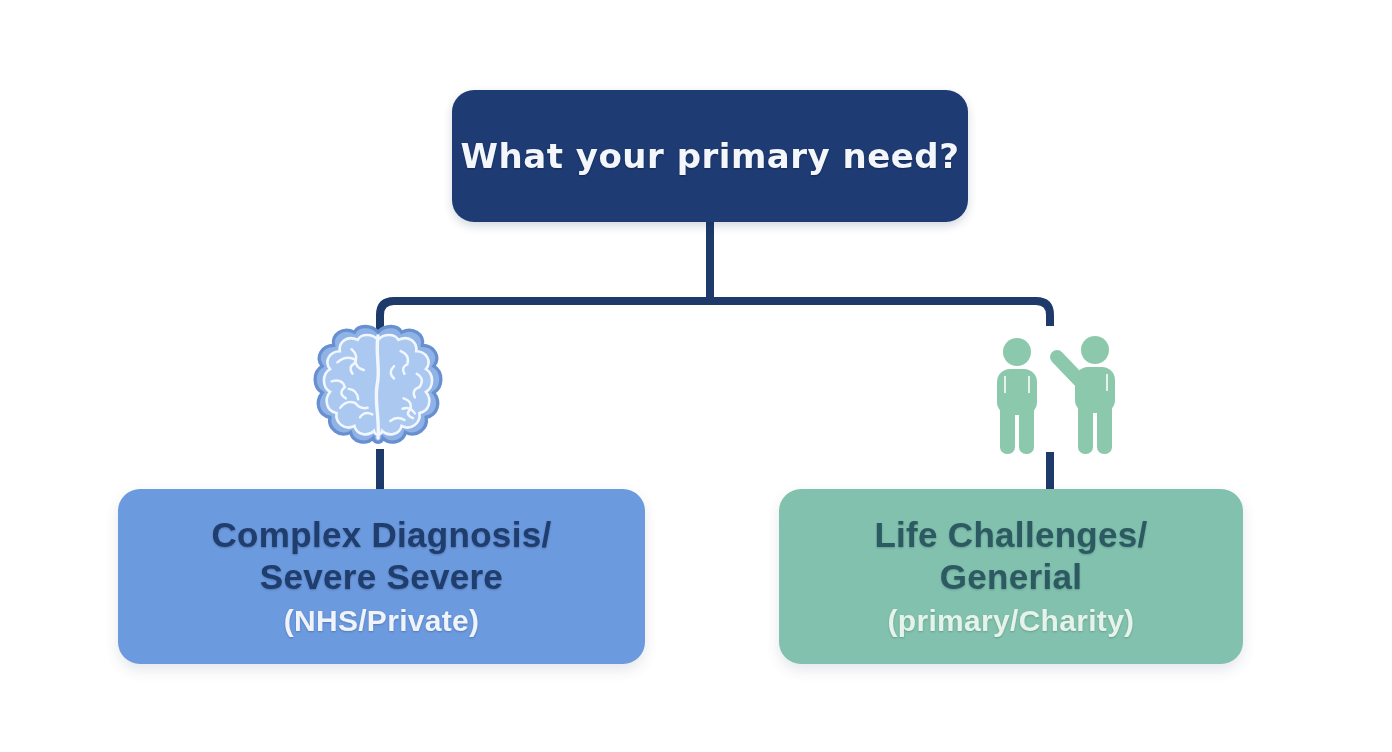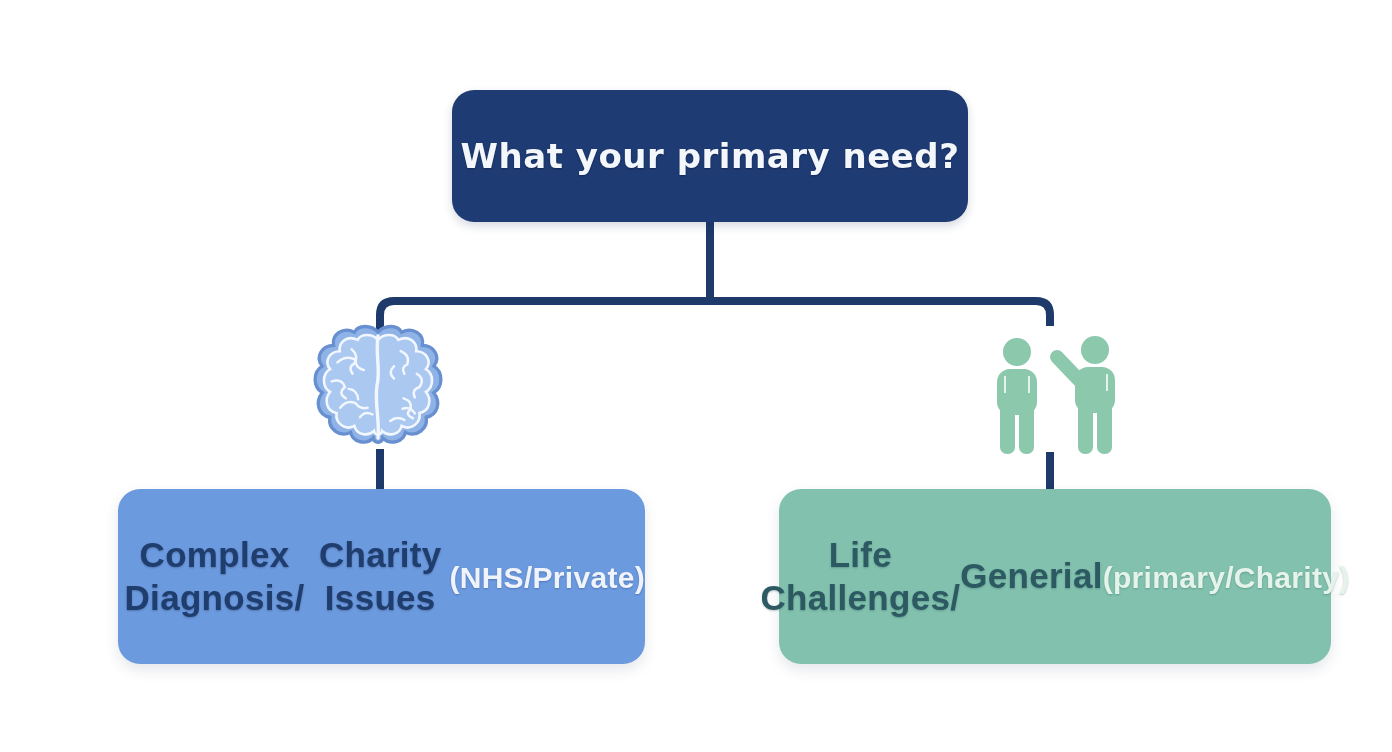--- a/index.html
+++ b/index.html
@@ -19,26 +19,26 @@
     box-shadow:0 4px 10px rgba(20,40,80,0.18);
   }
   .root-box .root-label{
     color:#f3f6fa;font-size:34px;font-weight:700;letter-spacing:0.5px;
     font-family:"DejaVu Sans", sans-serif;
     text-shadow:0 1px 2px rgba(0,0,20,0.35);
   }
 
   .branch-box{
     position:absolute;top:489px;width:527px;height:175px;border-radius:22px;
-    display:flex;flex-direction:row;align-items:center;justify-content:center;
+    display:flex;flex-direction:column;align-items:center;justify-content:center;
     text-align:center;line-height:1.22;
     box-shadow:0 6px 14px rgba(40,60,90,0.12);
   }
   .branch-box.left{left:118px;background:#6c9ade;}
-  .branch-box.right{left:779px;width:552px;background:#81c1ae;}
+  .branch-box.right{left:779px;width:464px;background:#81c1ae;}
 
   .branch-line{
     font-size:35px;font-weight:700;letter-spacing:0.3px;
   }
   .branch-box.left .branch-line{color:#1f3d6d;text-shadow:0 1px 2px rgba(10,25,60,0.28);}
   .branch-box.right .branch-line{color:#2d5a62;text-shadow:0 1px 2px rgba(15,50,55,0.25);}
 
   .branch-sub{
     font-size:30px;font-weight:700;margin-top:4px;letter-spacing:0.3px;
   }
@@ -106,21 +106,21 @@
         <path d="M104,44 L82,21" stroke="#8cc8ac" stroke-width="14" stroke-linecap="round" fill="none"></path>
         <rect x="103" y="60" width="15" height="58" rx="7"></rect>
         <rect x="122" y="60" width="15" height="58" rx="7"></rect>
         <path d="M132,38 v17" stroke="rgba(255,255,255,0.85)" stroke-width="1.8" fill="none"></path>
       </g>
     </g>
   </svg>
 
   <div class="branch-box left">
     <div class="branch-line">Complex Diagnosis/</div>
-    <div class="branch-line">Charity Issues</div>
+    <div class="branch-line">Severe Severe</div>
     <div class="branch-sub">(NHS/Private)</div>
   </div>
 
   <div class="branch-box right">
     <div class="branch-line">Life Challenges/</div>
     <div class="branch-line">Generial</div>
     <div class="branch-sub">(primary/Charity)</div>
   </div>
 
 </div>

